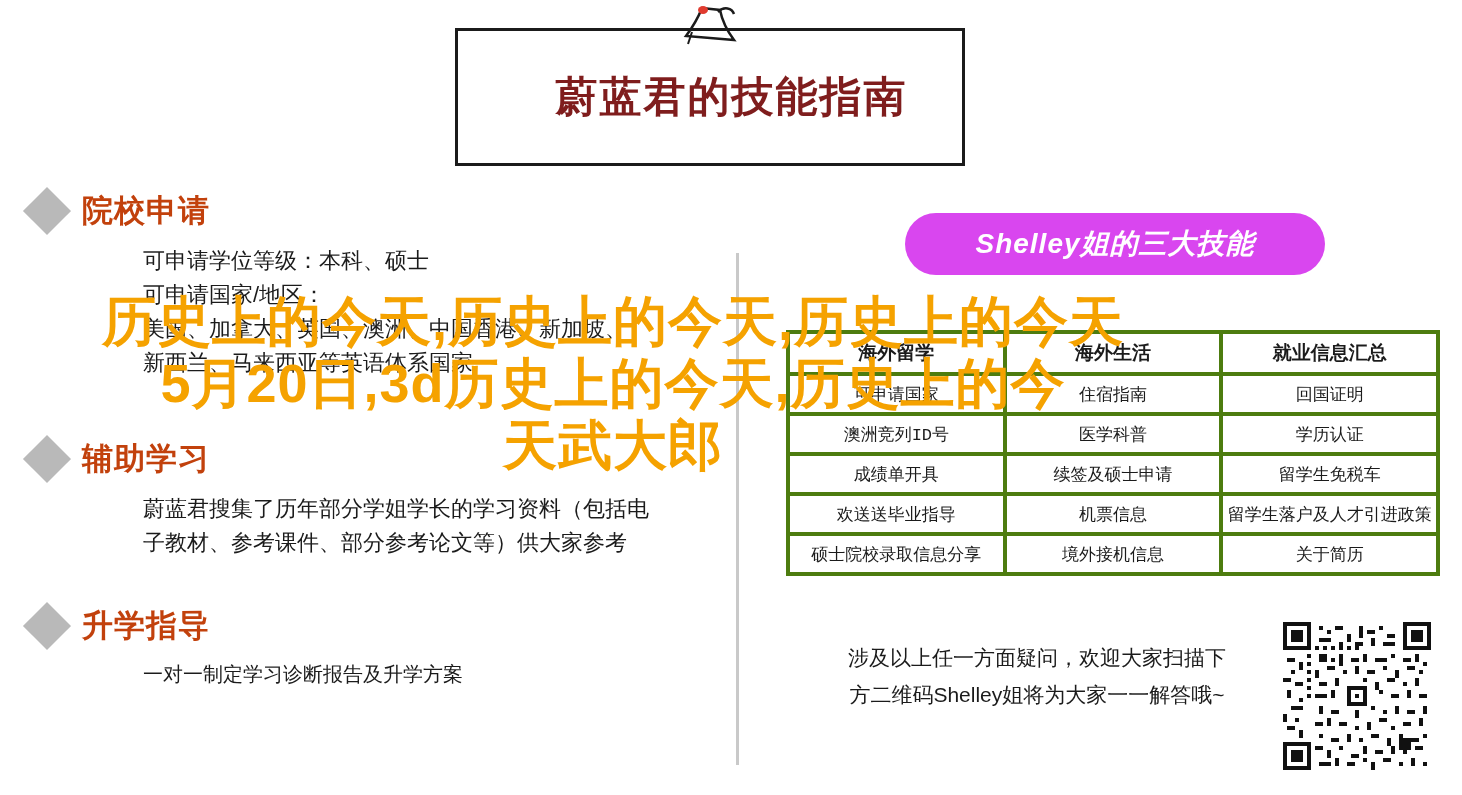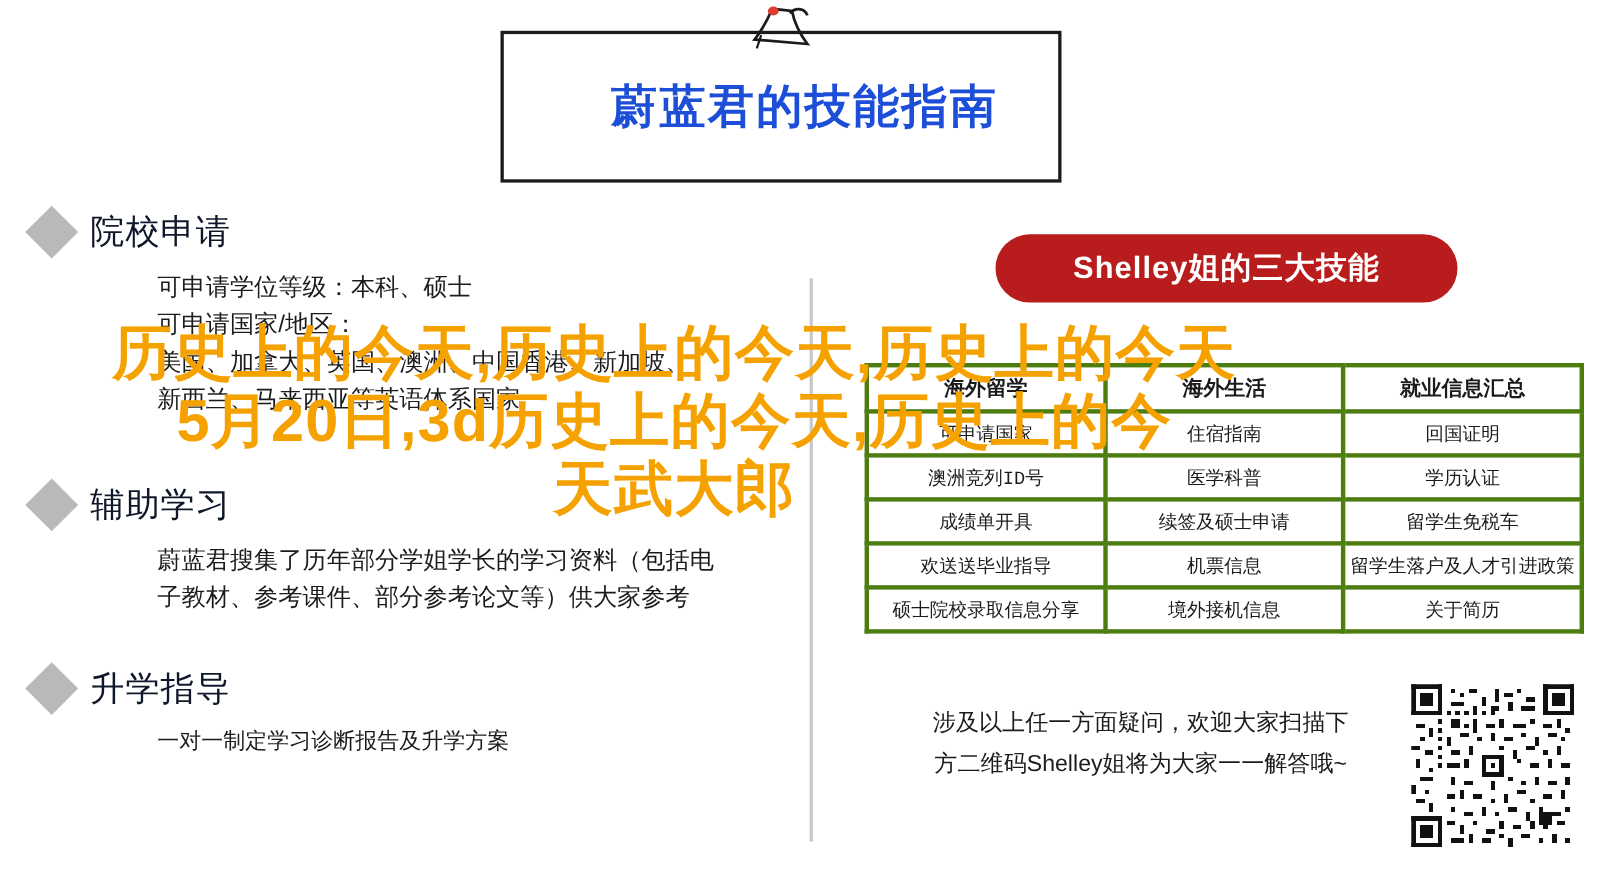--- a/index.html
+++ b/index.html
@@ -24,21 +24,21 @@
     height: 138px;
     border: 3px solid #1b1b1b;
     box-sizing: border-box;
     display: flex;
     align-items: center;
     justify-content: center;
   }
   #title-text {
     font-size: 42px;
     font-weight: bold;
-    color: #1d4ed8;
+    color: #7f1d1d;
     letter-spacing: 2px;
     margin-left: 43px;
   }
   #bell-icon {
     position: absolute;
     left: 672px;
     top: 2px;
     width: 76px;
     height: 46px;
   }
@@ -71,22 +71,22 @@
   }
   .diamond {
     width: 34px;
     height: 34px;
     background: #b9b9b9;
     transform: rotate(45deg);
     flex: 0 0 auto;
   }
   .sec-title {
     font-size: 31px;
-    font-weight: normal;
-    color: #0f172a;
+    font-weight: bold;
+    color: #c2410c;
     letter-spacing: 1px;
     text-align: center;
   }
   .sec-body {
     font-size: 22px;
     line-height: 1.55;
     color: #1b1b1b;
     margin-left: 113px;
     max-width: 620px;
   }
@@ -94,25 +94,26 @@
     font-size: 20px;
   }
 
   
   #pill {
     position: absolute;
     left: 905px;
     top: 213px;
     width: 420px;
     height: 62px;
-    background: #b91c1c;
+    background: #d946ef;
     border-radius: 31px;
     display: flex;
     align-items: center;
     justify-content: center;
+    font-style: italic;
   }
   #pill-text {
     color: #ffffff;
     font-size: 28px;
     font-weight: bold;
     letter-spacing: 1px;
   }
 
   #skills-table {
     position: absolute;

